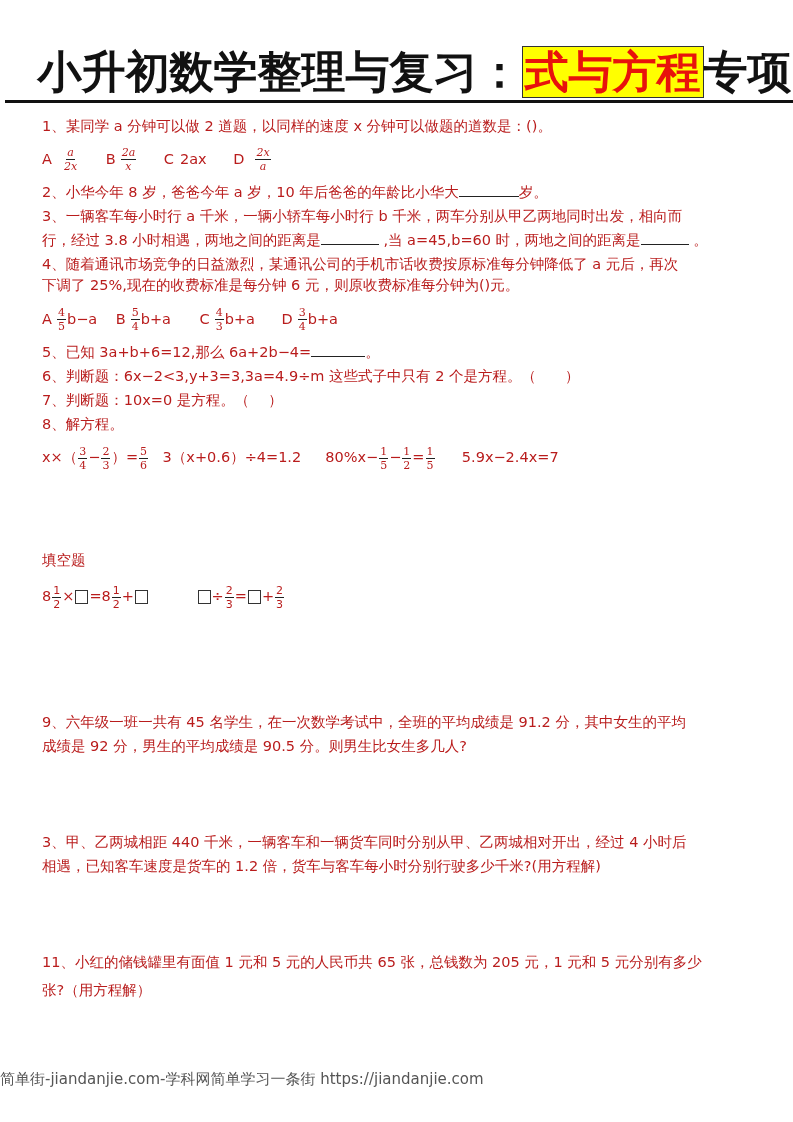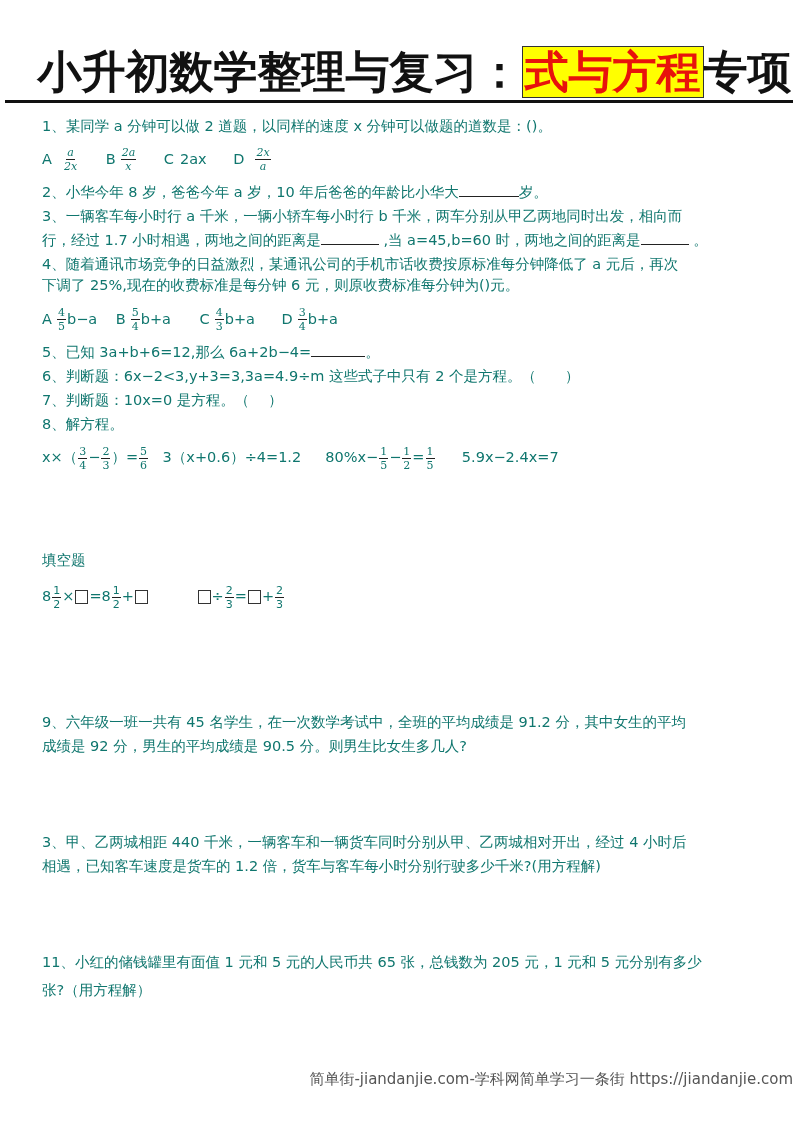--- a/index.html
+++ b/index.html
@@ -10,35 +10,35 @@
     position: absolute; left: 0; top: 42px; width: 793px; text-align: center;
     font-family: "DejaVu Sans", sans-serif; font-weight: bold; font-size: 44px;
     letter-spacing: 0px; color: #111; line-height: 60px; white-space: nowrap; padding-left: 36px;
   }
   .title .hl {
     background: #ffff00; color: #e8120c; border: 1.5px solid #333;
     padding: 0 2px; display: inline-block; line-height: 50px;
   }
   .rule { position: absolute; left: 5px; top: 100px; width: 788px; height: 3px; background: #111; }
 
-  .line { position: absolute; left: 42px; font-size: 14.5px; line-height: 20px; white-space: nowrap; color: #0f766e; }
+  .line { position: absolute; left: 42px; font-size: 14.5px; line-height: 20px; white-space: nowrap; color: #b91c1c; }
 
   .frac { display: inline-flex; flex-direction: column; align-items: center; vertical-align: middle; line-height: 1; margin: 0 1px; }
   .frac .num, .frac .den { font-size: 11px; padding: 0 1px; }
   .frac .num { border-bottom: 1px solid #222; padding-bottom: 1px; }
   .frac .den { padding-top: 1px; }
   .frac.serif .num, .frac.serif .den { font-family: "DejaVu Serif", serif; font-style: italic; }
   .frac.serifup .num, .frac.serifup .den { font-family: "DejaVu Serif", serif; }
 
   .opt { display: inline-flex; align-items: center; margin-right: 22px; }
   .opt .lbl { margin-right: 10px; }
   .box { display: inline-block; width: 13px; height: 14px; border: 1.3px solid #333; vertical-align: middle; margin: 0 1px; }
   .blank { display: inline-block; border-bottom: 1px solid #222; height: 14px; vertical-align: baseline; }
 
-  .footer { position: absolute; left: 0; top: 1070px; width: 793px; text-align: right; font-size: 15px; color: #555; }
+  .footer { position: absolute; left: 0; top: 1070px; width: 793px; text-align: left; font-size: 15px; color: #555; }
 </style>
 </head>
 <body>
 
 <div class="title">
   <span>小升初数学整理与复习：</span><span class="hl">式与方程</span><span>专项</span>
 </div>
 <div class="rule"></div>
 
 <div class="line" style="top:116px">1、某同学 a 分钟可以做 2 道题，以同样的速度 x 分钟可以做题的道数是：()。</div>
@@ -69,21 +69,21 @@
       </span>
     </span>
 </div>
 
 <div class="line" style="top:182px">
   <span>2、小华今年 8 岁，爸爸今年 a 岁，10 年后爸爸的年龄比小华大</span><span class="blank" style="width:60px"></span><span>岁。</span>
 </div>
 
 <div class="line" style="top:206px">3、一辆客车每小时行 a 千米，一辆小轿车每小时行 b 千米，两车分别从甲乙两地同时出发，相向而</div>
 <div class="line" style="top:230px">
-  <span>行，经过 1.7 小时相遇，两地之间的距离是</span><span class="blank" style="width:58px"></span><span> ,当 a=45,b=60 时，两地之间的距离是</span><span class="blank" style="width:48px"></span><span> 。</span>
+  <span>行，经过 3.8 小时相遇，两地之间的距离是</span><span class="blank" style="width:58px"></span><span> ,当 a=45,b=60 时，两地之间的距离是</span><span class="blank" style="width:48px"></span><span> 。</span>
 </div>
 
 <div class="line" style="top:254px">4、随着通讯市场竞争的日益激烈，某通讯公司的手机市话收费按原标准每分钟降低了 a 元后，再次</div>
 <div class="line" style="top:275px">下调了 25%,现在的收费标准是每分钟 6 元，则原收费标准每分钟为()元。</div>
 <div class="line" style="top:305px; line-height:28px">
   <span class="opt" style="margin-right:14px">
       <span class="lbl" style="margin-right:4px">A</span>
       <span class="frac serifup">
         <span class="num">4</span>
         <span class="den">5</span>

